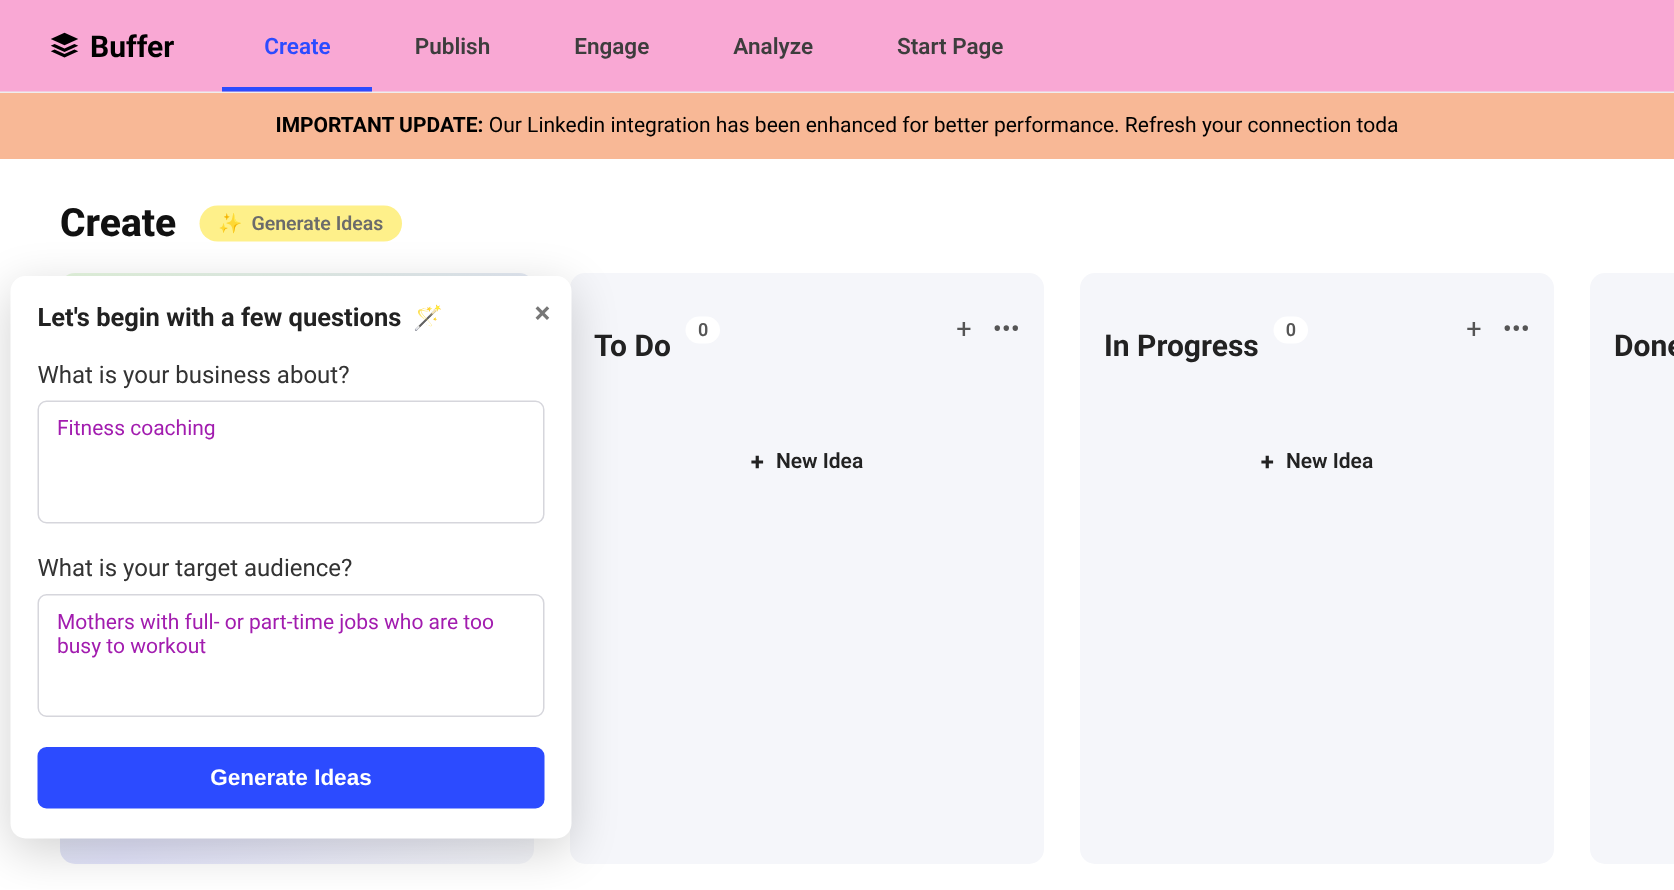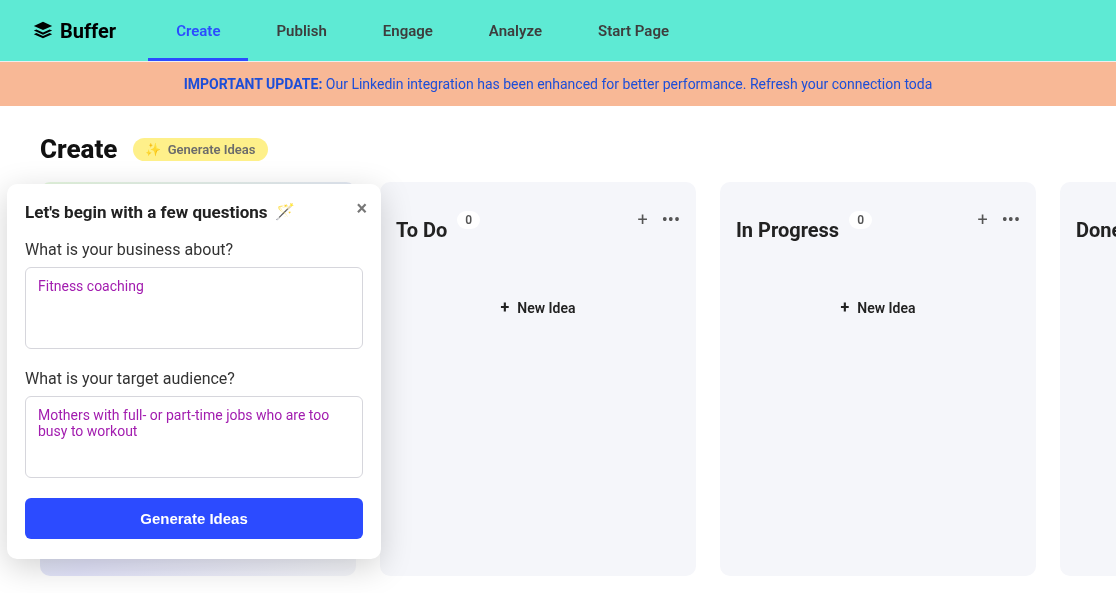--- a/index.html
+++ b/index.html
@@ -1,28 +1,28 @@
 <!DOCTYPE html>
 <html><head>
 <meta charset="utf-8">
 <style>
 * { box-sizing: border-box; margin: 0; padding: 0; }
 body { font-family: -apple-system, BlinkMacSystemFont, "Segoe UI", Roboto, Helvetica, Arial, sans-serif; background: #fff; width: 1116px; height: 593px; overflow: hidden; position: relative; }
 
 
-.header { display: flex; align-items: center; height: 62px; border-bottom: 1px solid #eee; background: #5eead4; }
+.header { display: flex; align-items: center; height: 62px; border-bottom: 1px solid #eee; background: #f9a8d4; }
 .logo { display: flex; align-items: center; gap: 6px; padding: 0 32px 0 32px; font-size: 20px; font-weight: 700; color: #000; }
 .logo svg { width: 22px; height: 22px; }
 .nav { display: flex; height: 100%; }
 .nav-item { display: flex; align-items: center; padding: 0 28px; font-size: 15px; font-weight: 600; color: #3d3d3d; cursor: pointer; position: relative; height: 100%; }
 .nav-item.active { color: #2c4bff; }
 .nav-item.active::after { content:""; position: absolute; bottom: 0; left: 0; right: 0; height: 3px; background: #2c4bff; }
 
 
-.banner { background: #f8b896; color: #1d4ed8; font-size: 14px; padding: 14px 0; text-align: center; }
+.banner { background: #f8b896; color: #000000; font-size: 14px; padding: 14px 0; text-align: center; }
 .banner strong { font-weight: 700; }
 
 
 .page-head { display: flex; align-items: center; gap: 16px; padding: 28px 40px 18px 40px; }
 .page-title { font-size: 26px; font-weight: 800; color: #111; }
 .gen-pill { display: inline-flex; align-items: center; gap: 6px; background: #fef08a; padding: 4px 12px; border-radius: 12px; font-size: 13px; font-weight: 600; color: #6b6b6b; position: relative; }
 .gen-pill .wand { color: #d97706; }
 .gen-pill::after { content:""; position:absolute; bottom:-8px; left:32px; width:0; height:0; border-left:8px solid transparent; border-right:8px solid transparent; border-top:8px solid #fef08a; display:none; }
 
 

